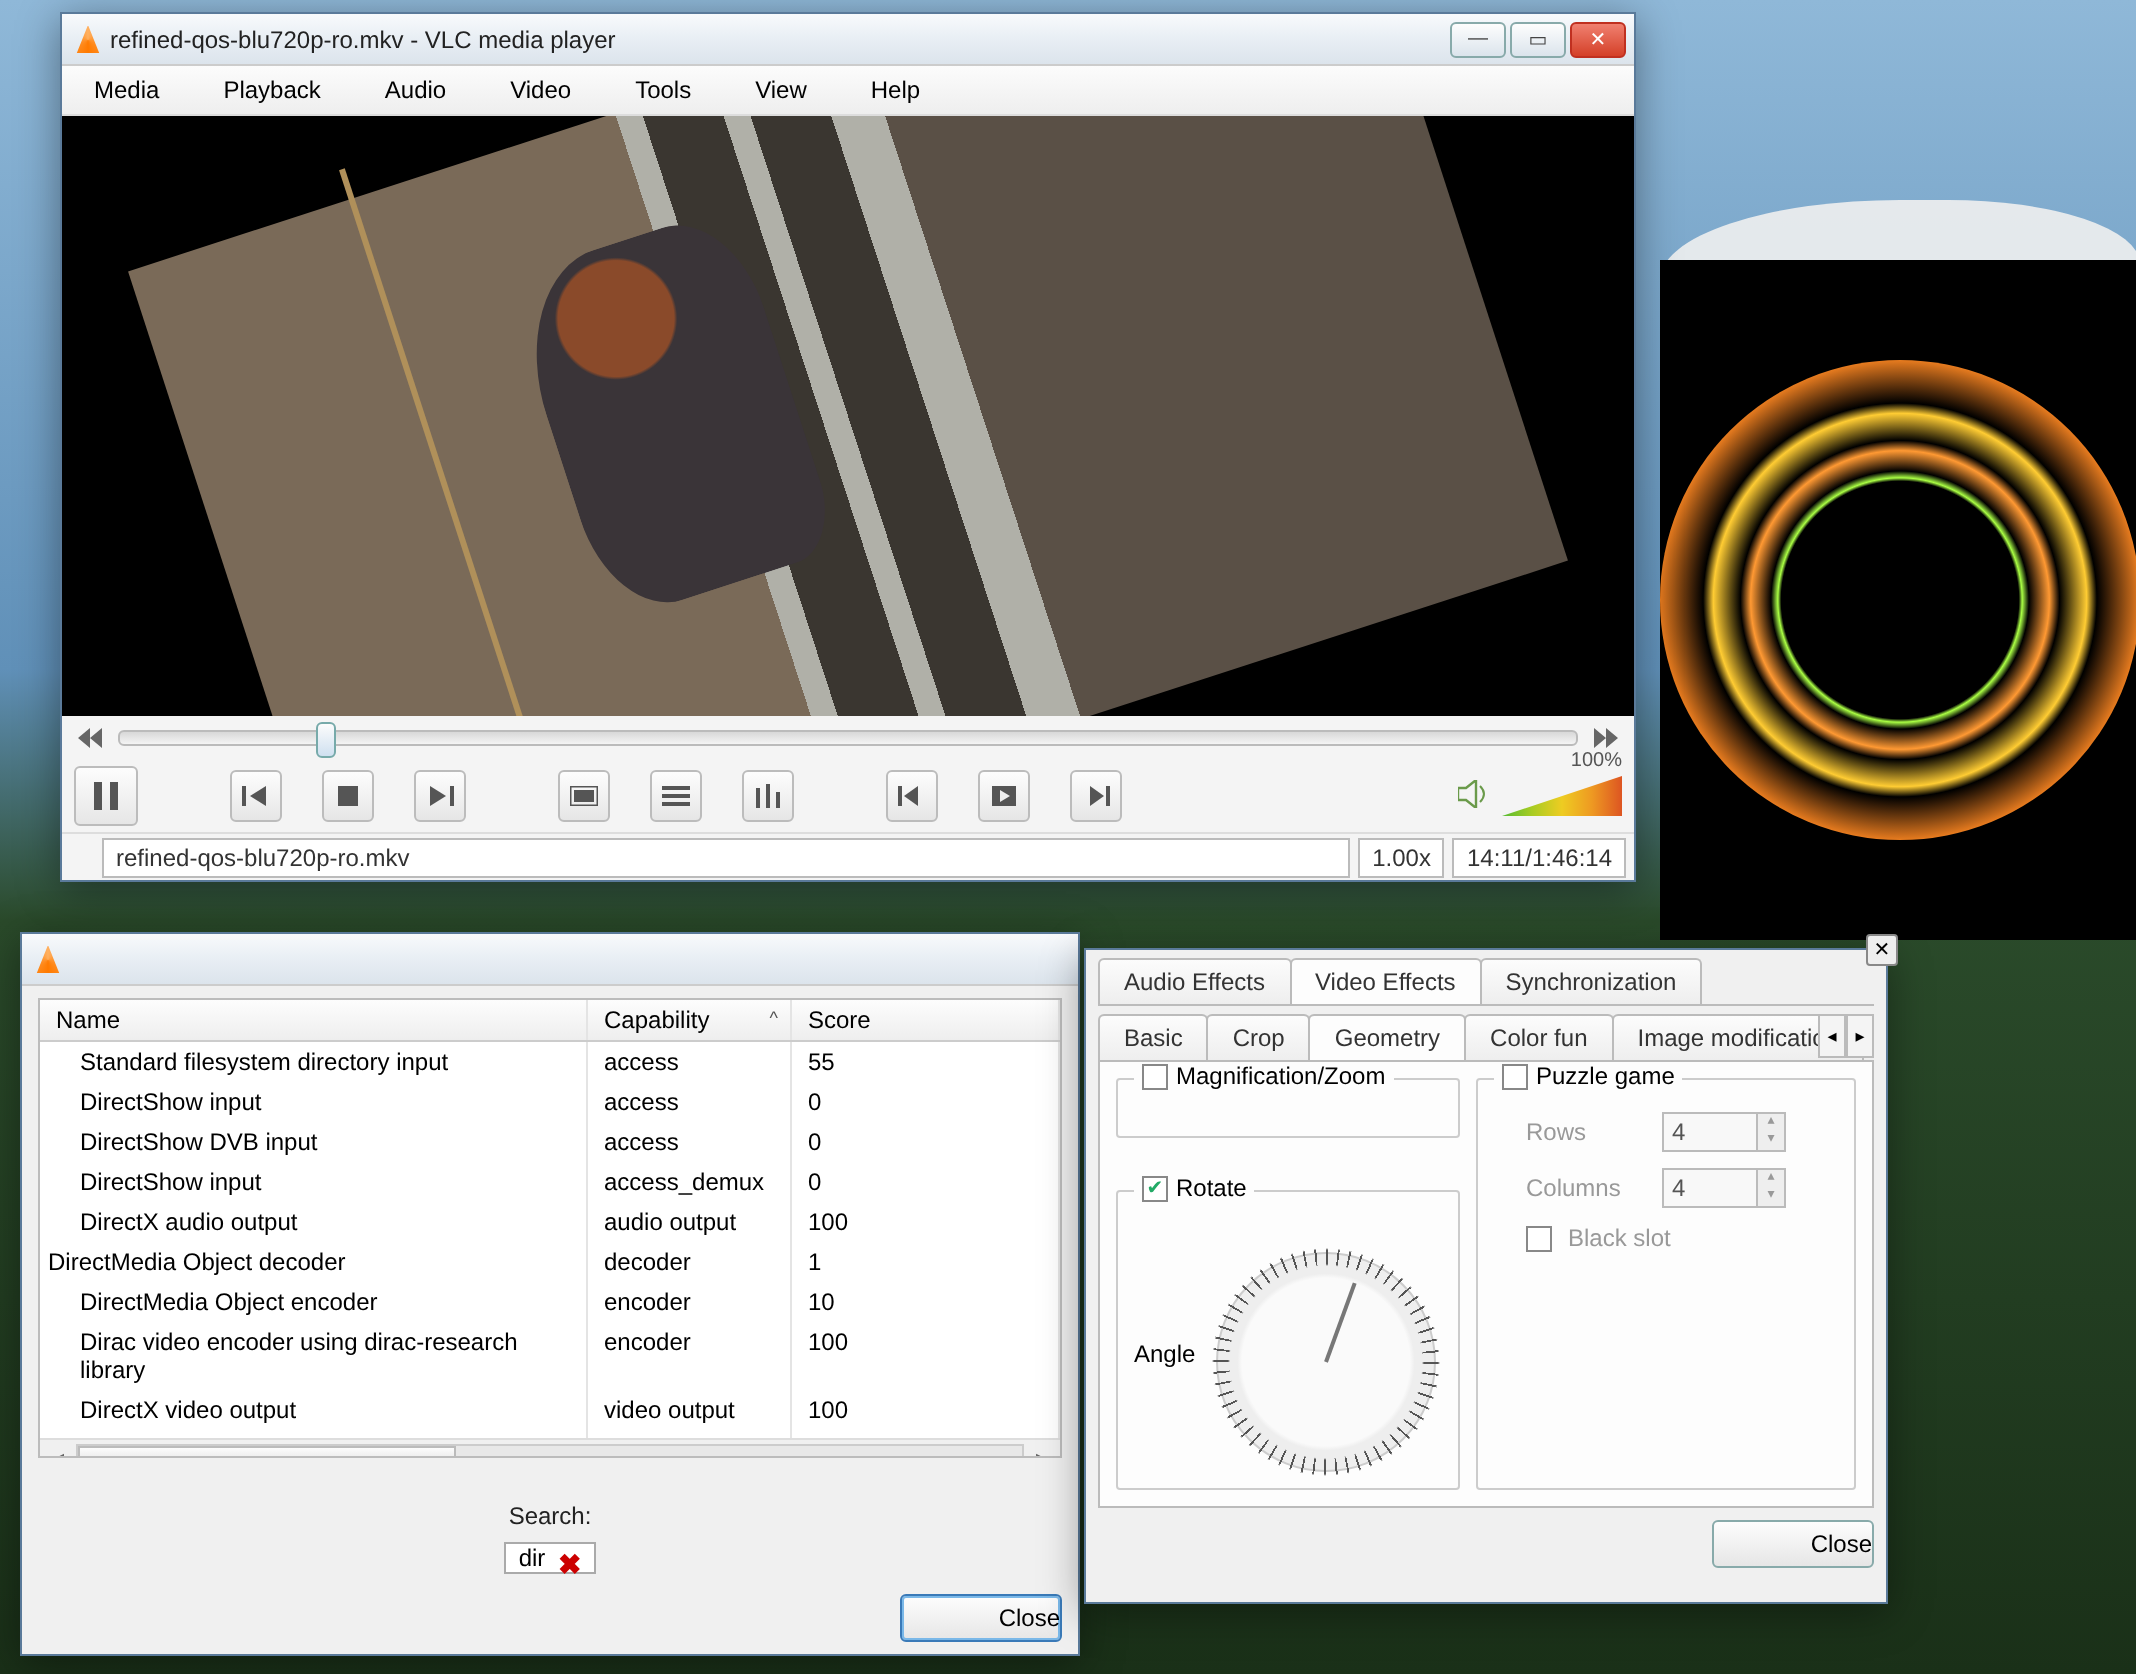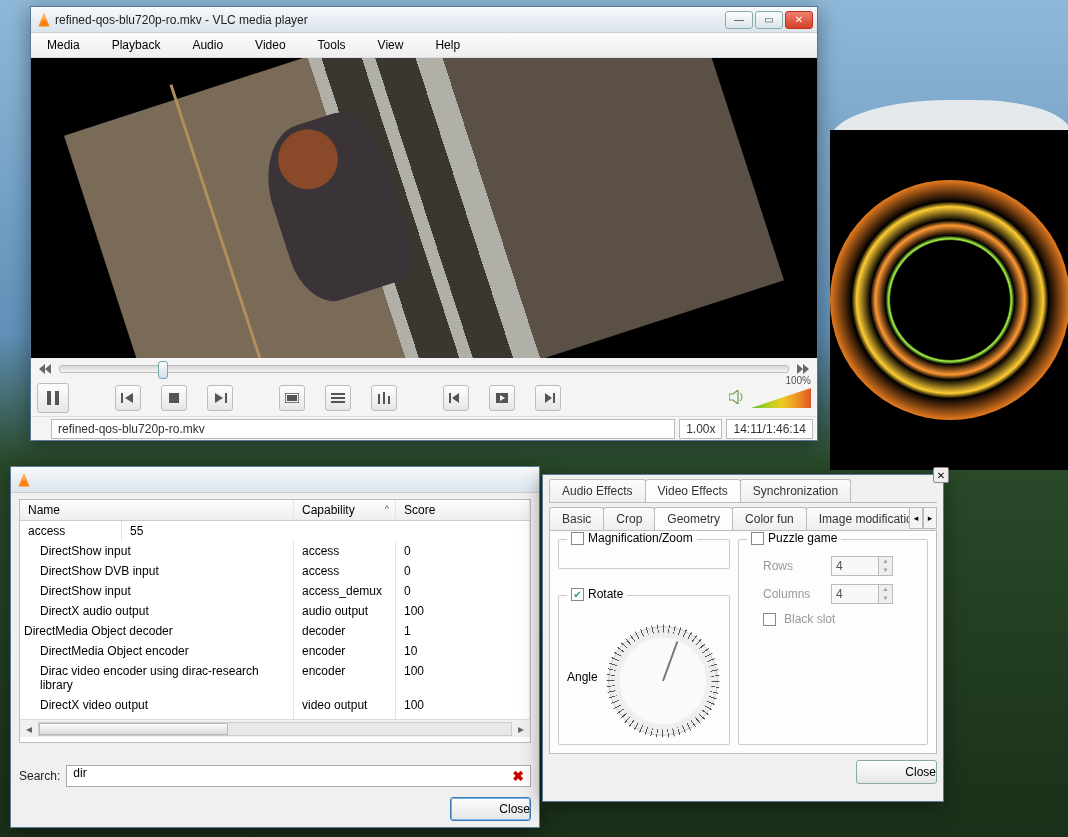--- a/index.html
+++ b/index.html
@@ -53,21 +53,21 @@
 .col-name { width:274px;}
 .col-cap { width:102px; position:relative;}
 .col-score { flex:1;}
 .sort-caret { position:absolute; right:6px; top:4px; font-size:9px; color:#555;}
 .tbl-body { height: 198px; overflow:hidden;}
 .tr { display:flex;}
 .hscroll { height:18px; background:#f0f0f0; border-top:1px solid #ddd; display:flex; align-items:center;}
 .hscroll .arrow { width:18px; text-align:center; color:#666;}
 .hscroll .track { flex:1; height:14px; background:#e8e8e8; border:1px solid #ccc; position:relative;}
 .hscroll .thumb { position:absolute; left:0; top:0; width:40%; height:100%; background:linear-gradient(#fcfcfc,#dcdcdc); border:1px solid #bbb;}
-.search-row { display:flex; align-items:center; gap:6px; margin-top:22px;}
+.search-row { display:flex; align-items:center; gap:6px; margin-top:22px;flex-direction:column;}
 .search-row label { color:#222;}
 .search-in { flex:1; height:22px; border:1px solid #aaa; background:#fff; padding:0 24px 0 6px; position:relative;}
 .clear-x { position:absolute; right:6px; top:2px; color:#c00; font-weight:bold; font-size:14px;}
 .dlg-buttons { display:flex; justify-content:flex-end; margin-top:10px;}
 .push-btn { min-width:70px; height:24px; background:linear-gradient(#fdfdfd,#e6e6e6); border:1px solid #8aa; border-radius:3px; display:flex; align-items:center; justify-content:center;padding-left:48px;}
 .push-btn.primary { border-color:#3a7ab8; box-shadow:0 0 0 1px #7ab8e8 inset;}
 
 
 #effects { left:542px; top:474px; width:402px; height:328px;}
 .effects-body { padding:4px 6px 8px; height:calc(100% - 26px); display:flex; flex-direction:column;}
@@ -226,20 +226,21 @@
   </div>
   <div class="plugins-body">
     <div class="tbl-wrap">
       <div class="tbl-head">
         <div class="th col-name">Name</div>
         <div class="th col-cap"><span>Capability</span><span class="sort-caret">^</span></div>
         <div class="th col-score">Score</div>
       </div>
       <div class="tbl-body" id="plugin-rows">
           <div class="tr">
+            <div class="td col-name" style="padding-left:20px">Standard filesystem directory input</div>
             <div class="td col-cap">access</div>
             <div class="td col-score">55</div>
           </div>
           <div class="tr">
             <div class="td col-name" style="padding-left:20px">DirectShow input</div>
             <div class="td col-cap">access</div>
             <div class="td col-score">0</div>
           </div>
           <div class="tr">
             <div class="td col-name" style="padding-left:20px">DirectShow DVB input</div>

